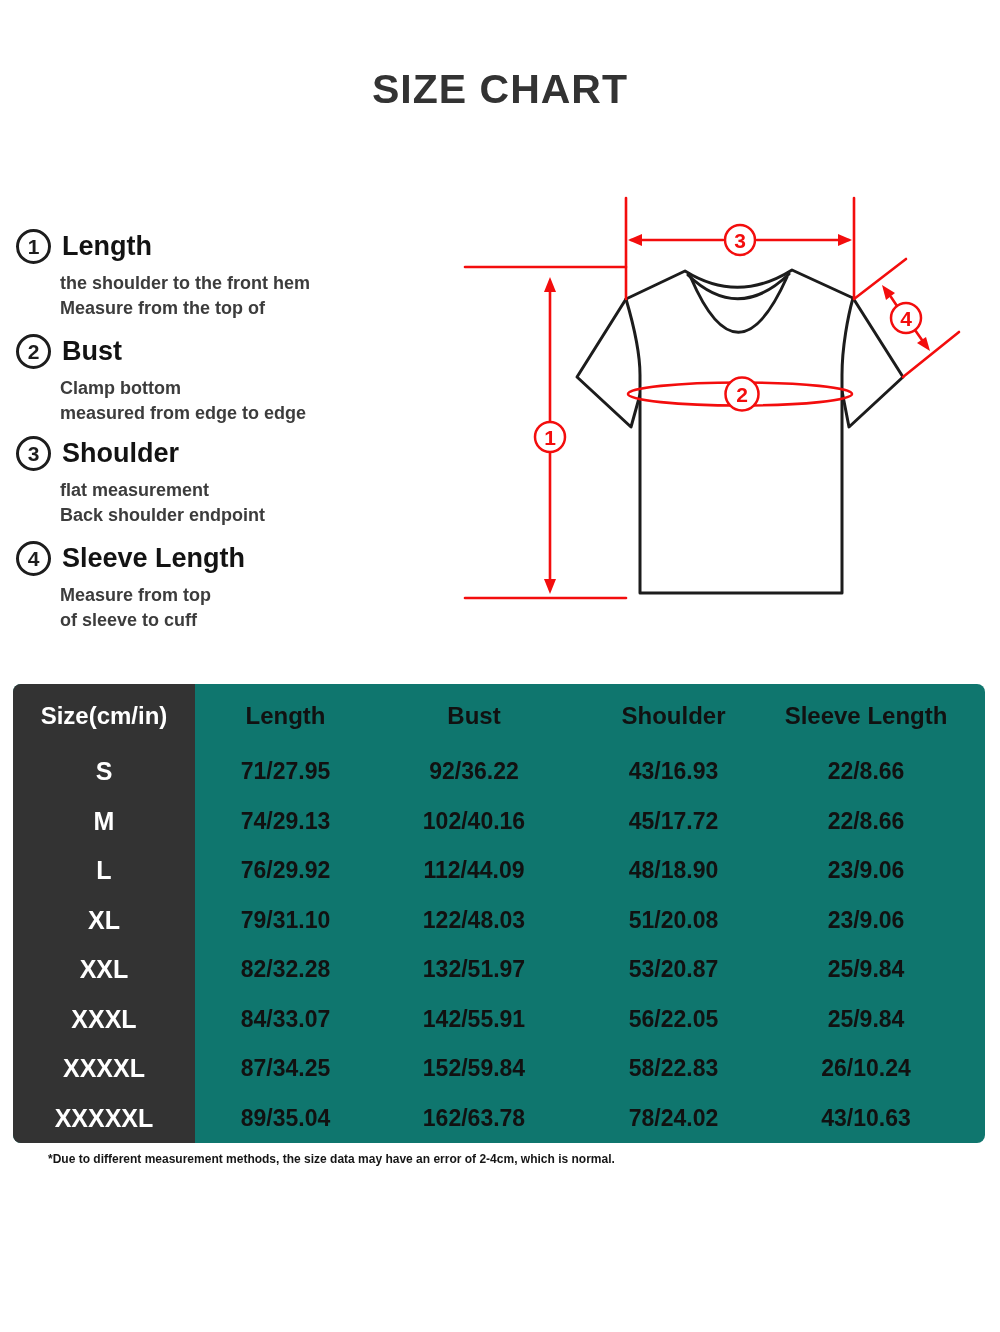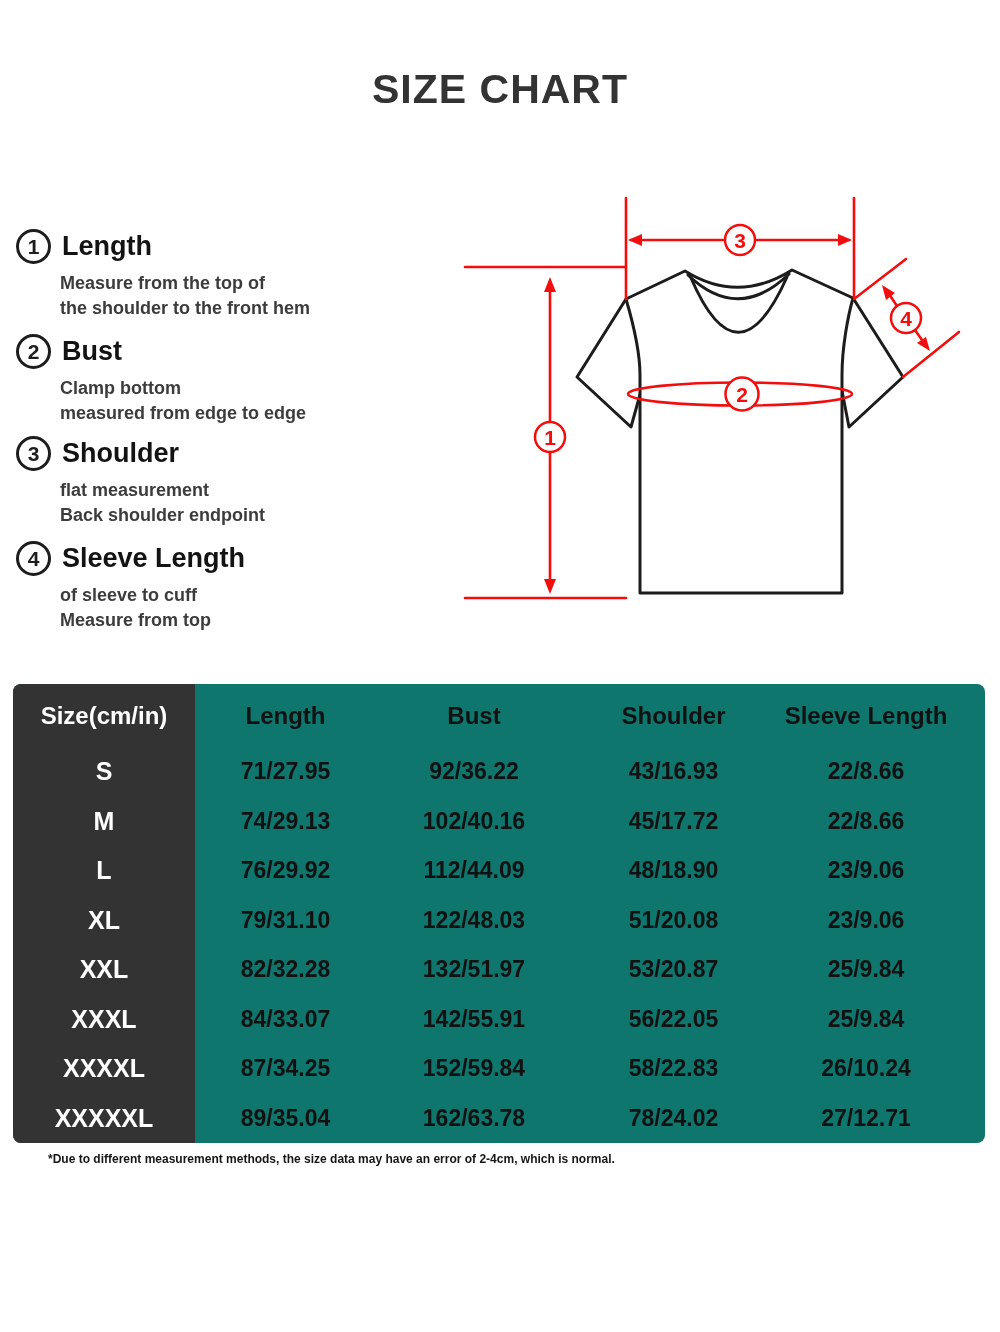--- a/index.html
+++ b/index.html
@@ -49,22 +49,22 @@
 <body>
 
 <div class="page-title">SIZE CHART</div>
 
 <div class="legend-item" style="top:229px">
   <div class="li-head">
     <span class="num-circle">1</span>
     <span class="li-label">Length</span>
   </div>
   <div class="li-desc">
+    <div>the shoulder to the front hem</div>
     <div>Measure from the top of</div>
-    <div>the shoulder to the front hem</div>
   </div>
 </div>
 
 <div class="legend-item" style="top:334px">
   <div class="li-head">
     <span class="num-circle">2</span>
     <span class="li-label">Bust</span>
   </div>
   <div class="li-desc">
     <div>Clamp bottom</div>
@@ -82,22 +82,22 @@
     <div>Back shoulder endpoint</div>
   </div>
 </div>
 
 <div class="legend-item" style="top:541px">
   <div class="li-head">
     <span class="num-circle">4</span>
     <span class="li-label">Sleeve Length</span>
   </div>
   <div class="li-desc">
+    <div>Measure from top</div>
     <div>of sleeve to cuff</div>
-    <div>Measure from top</div>
   </div>
 </div>
 
 <svg class="diagram" width="548" height="470" viewBox="0 0 548 470" xmlns="http://www.w3.org/2000/svg">
 
   <g stroke="#1c1c1c" stroke-width="3" fill="#ffffff" stroke-linejoin="round" stroke-linecap="round">
 
     <path d="M176,124 L127,202 L181,252 L191,216"></path>
     <path d="M403,123 L453,202 L399,252 L392,216"></path>
 
@@ -200,17 +200,17 @@
     <div class="t-cell">87/34.25</div>
     <div class="t-cell">152/59.84</div>
     <div class="t-cell">58/22.83</div>
     <div class="t-cell">26/10.24</div>
   </div>
   <div class="t-row">
     <div class="t-cell c-size">XXXXXL</div>
     <div class="t-cell">89/35.04</div>
     <div class="t-cell">162/63.78</div>
     <div class="t-cell">78/24.02</div>
-    <div class="t-cell">27/12.71</div>
+    <div class="t-cell">43/10.63</div>
   </div>
 </div>
 
 <div class="footnote">*Due to different measurement methods, the size data may have an error of 2-4cm, which is normal.</div>
 
 </body></html>

